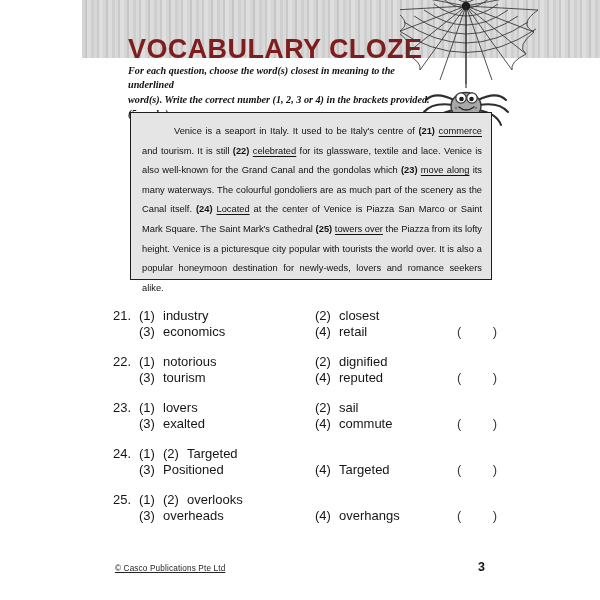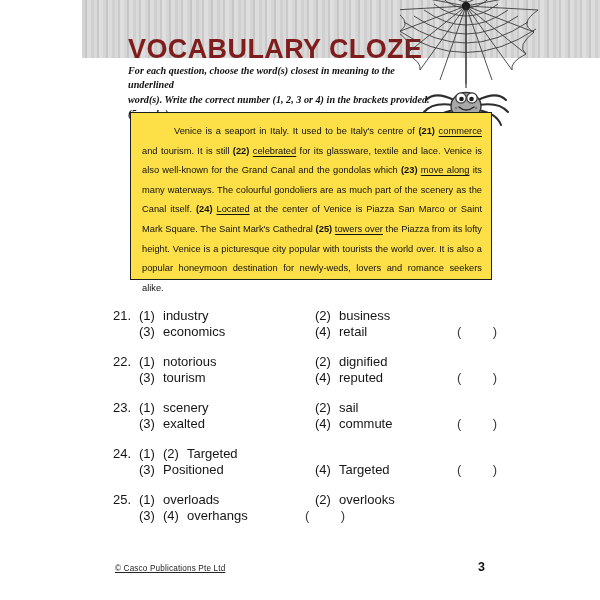--- a/index.html
+++ b/index.html
@@ -75,21 +75,21 @@
 
   
   .passage-box {
     position: absolute;
     left: 130px;
     top: 112px;
     width: 362px;
     height: 168px;
     border: 1.6px solid #1d1d1d;
     box-sizing: border-box;
-    background: #fde047;
+    background: #e5e5e5;
   }
   .passage-text {
     position: absolute;
     left: 11px;
     top: 9px;
     width: 340px;
     font-size: 9.3px;
     line-height: 19.6px;
     text-align: justify;
     text-justify: inter-word;
@@ -238,21 +238,21 @@
   <div class="passage-text" id="passage-text"><span class="indent"></span><span>Venice is a seaport in Italy. It used to be Italy's centre of </span><b>(21)</b><span> </span><u>commerce</u><span> and tourism. It is still </span><b>(22)</b><span> </span><u>celebrated</u><span> for its glassware, textile and lace. Venice is also well-known for the Grand Canal and the gondolas which </span><b>(23)</b><span> </span><u>move along</u><span> its many waterways. The colourful gondoliers are as much part of the scenery as the Canal itself. </span><b>(24)</b><span> </span><u>Located</u><span> at the center of Venice is Piazza San Marco or Saint Mark Square. The Saint Mark's Cathedral </span><b>(25)</b><span> </span><u>towers over</u><span> the Piazza from its lofty height. Venice is a picturesque city popular with tourists the world over. It is also a popular honeymoon destination for newly-weds, lovers and romance seekers alike.</span></div>
 </div>
 
 <div class="questions" id="questions-list">
     <div class="q-block">
       <div class="q-row">
         <div class="q-num">21.</div>
         <div class="q-lab">(1)</div>
         <div class="q-opt">industry</div>
         <div class="q-lab2">(2)</div>
-        <div class="q-opt2">business</div>
+        <div class="q-opt2">closest</div>
         <div class="q-bracket empty"></div>
       </div>
       <div class="q-row">
         <div class="q-num"></div>
         <div class="q-lab">(3)</div>
         <div class="q-opt">economics</div>
         <div class="q-lab2">(4)</div>
         <div class="q-opt2">retail</div>
         <div class="q-bracket">
           <span>(</span>
@@ -280,21 +280,21 @@
           <span>(</span>
           <span></span>
           <span>)</span>
         </div>
       </div>
     </div>
     <div class="q-block">
       <div class="q-row">
         <div class="q-num">23.</div>
         <div class="q-lab">(1)</div>
-        <div class="q-opt">scenery</div>
+        <div class="q-opt">lovers</div>
         <div class="q-lab2">(2)</div>
         <div class="q-opt2">sail</div>
         <div class="q-bracket empty"></div>
       </div>
       <div class="q-row">
         <div class="q-num"></div>
         <div class="q-lab">(3)</div>
         <div class="q-opt">exalted</div>
         <div class="q-lab2">(4)</div>
         <div class="q-opt2">commute</div>
@@ -323,28 +323,28 @@
           <span>(</span>
           <span></span>
           <span>)</span>
         </div>
       </div>
     </div>
     <div class="q-block">
       <div class="q-row">
         <div class="q-num">25.</div>
         <div class="q-lab">(1)</div>
-        <div class="q-opt">overloads</div>
         <div class="q-lab2">(2)</div>
         <div class="q-opt2">overlooks</div>
         <div class="q-bracket empty"></div>
       </div>
       <div class="q-row">
         <div class="q-num"></div>
         <div class="q-lab">(3)</div>
+        <div class="q-opt">overheads</div>
         <div class="q-lab2">(4)</div>
         <div class="q-opt2">overhangs</div>
         <div class="q-bracket">
           <span>(</span>
           <span></span>
           <span>)</span>
         </div>
       </div>
     </div>
   </div>

